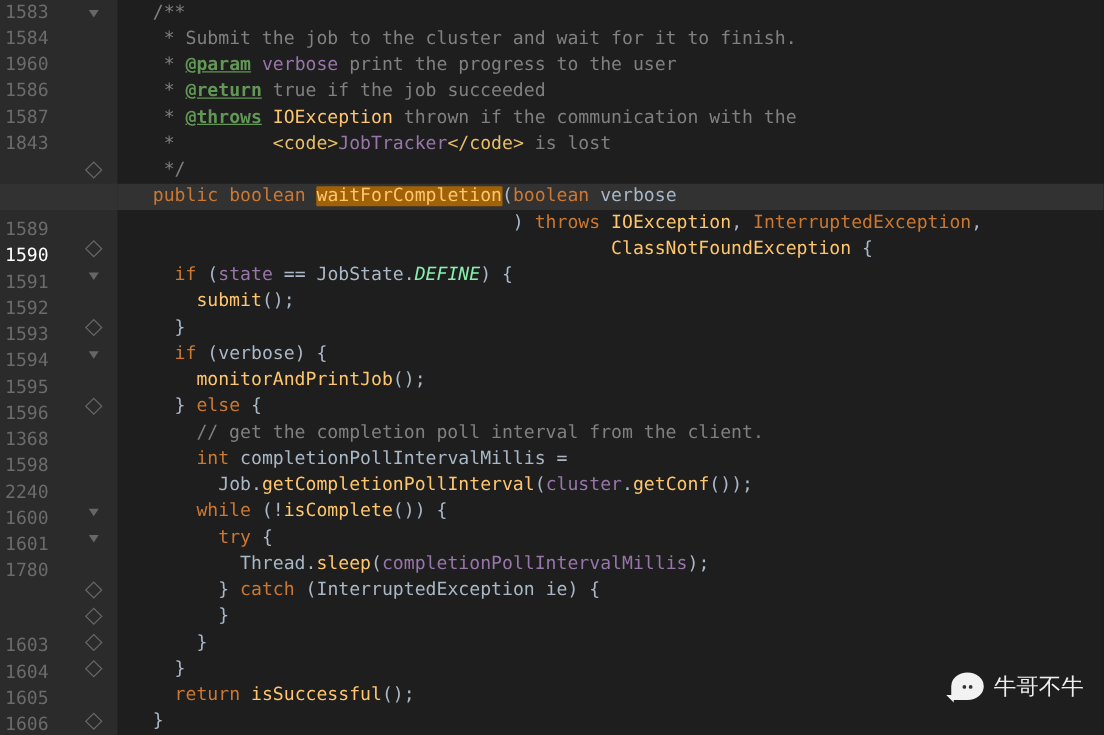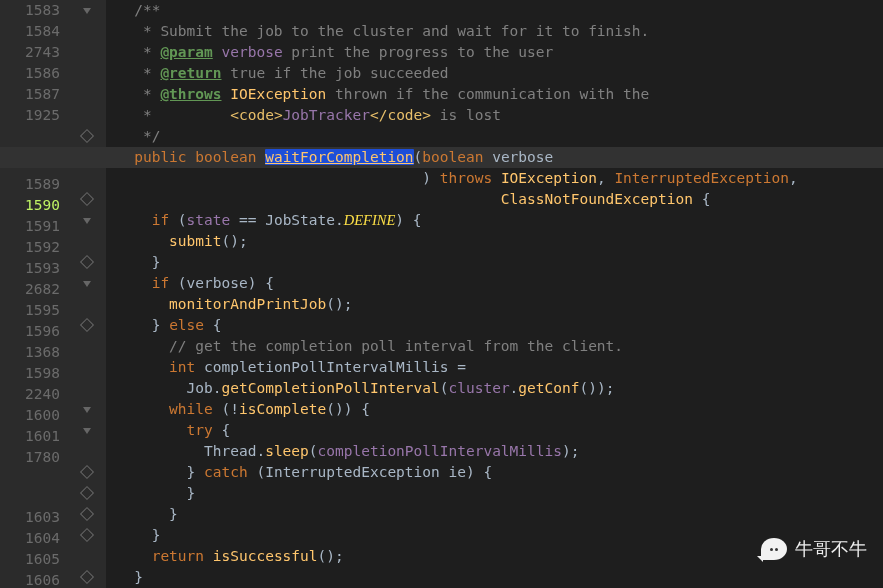--- a/index.html
+++ b/index.html
@@ -13,23 +13,22 @@
     width: 883px;
     height: 588px;
   }
   .editor {
     display: flex;
     height: 100%;
   }
   .gutter {
     background: #2b2b2b;
     color: #6b6b6b;
-    text-align: right;
     padding-right: 8px;
-    padding-left: 16px;
+    padding-left: 4px;
     user-select: none;
     width: 44px;
     flex-shrink: 0;
   }
   .fold-col {
     background: #2b2b2b;
     width: 38px;
     flex-shrink: 0;
     color: #555;
     font-size: 10px;
@@ -64,31 +63,30 @@
   .line { height: 21px; }
   .gut-line { height: 21px; }
   .hl-line {
     position: absolute;
     left: 0; right: 0;
     height: 21px;
     background: #323232;
     z-index: 0;
   }
   .sel {
-    background: #1d4ed8;
+    background: #a16207;
     border-radius: 1px;
-    text-decoration: underline;
   }
   .c-comment { color: #808080; }
   .c-doctag  { color: #629755; font-weight: bold; text-decoration: underline;}
   .c-kw      { color: #cc7832; }
   .c-class   { color: #a9b7c6; }
   .c-method  { color: #ffc66d; }
   .c-field   { color: #9876aa; }
-  .c-const   { color: #fde047; font-style: italic; font-family: Liberation Serif, serif;}
+  .c-const   { color: #86efac; font-style: italic;}
   .c-param   { color: #a9b7c6; }
   .c-local   { color: #a9b7c6; }
   .c-htmltag { color: #e8bf6a; }
   .c-punc    { color: #a9b7c6; }
   .c-op      { color: #a9b7c6; }
   .c-declname{ color: #ffc66d; }
   .watermark {
     position: absolute;
     right: 16px;
     bottom: 28px;
@@ -119,30 +117,30 @@
   .wm-dot{width:3px;height:3px;background:#333;border-radius:50%;}
 </style>
 </head>
 <body>
 
 <div class="editor">
   <div class="gutter" id="gutter" style="position: relative;">
       <div style="position: absolute; left: 0px; right: 0px; height: 21px; top: 147px; background: rgb(50, 50, 50); z-index: 0;"></div>
       <div class="gut-line" style="position: relative; z-index: 1;">1583</div>
       <div class="gut-line" style="position: relative; z-index: 1;">1584</div>
-      <div class="gut-line" style="position: relative; z-index: 1;">2743</div>
+      <div class="gut-line" style="position: relative; z-index: 1;">1960</div>
       <div class="gut-line" style="position: relative; z-index: 1;">1586</div>
       <div class="gut-line" style="position: relative; z-index: 1;">1587</div>
-      <div class="gut-line" style="position: relative; z-index: 1;">1925</div>
+      <div class="gut-line" style="position: relative; z-index: 1;">1843</div>
       <div class="gut-line" style="position: relative; z-index: 1; margin-top: 48px;">1589</div>
-      <div class="gut-line" style="color: #bef264; position: relative; z-index: 1;">1590</div>
+      <div class="gut-line" style="color: #ffffff; position: relative; z-index: 1;">1590</div>
       <div class="gut-line" style="position: relative; z-index: 1;">1591</div>
       <div class="gut-line" style="position: relative; z-index: 1;">1592</div>
       <div class="gut-line" style="position: relative; z-index: 1;">1593</div>
-      <div class="gut-line" style="position: relative; z-index: 1;">2682</div>
+      <div class="gut-line" style="position: relative; z-index: 1;">1594</div>
       <div class="gut-line" style="position: relative; z-index: 1;">1595</div>
       <div class="gut-line" style="position: relative; z-index: 1;">1596</div>
       <div class="gut-line" style="position: relative; z-index: 1;">1368</div>
       <div class="gut-line" style="position: relative; z-index: 1;">1598</div>
       <div class="gut-line" style="position: relative; z-index: 1;">2240</div>
       <div class="gut-line" style="position: relative; z-index: 1;">1600</div>
       <div class="gut-line" style="position: relative; z-index: 1;">1601</div>
       <div class="gut-line" style="position: relative; z-index: 1;">1780</div>
       <div class="gut-line" style="position: relative; z-index: 1; margin-top: 39px;">1603</div>
       <div class="gut-line" style="position: relative; z-index: 1;">1604</div>

